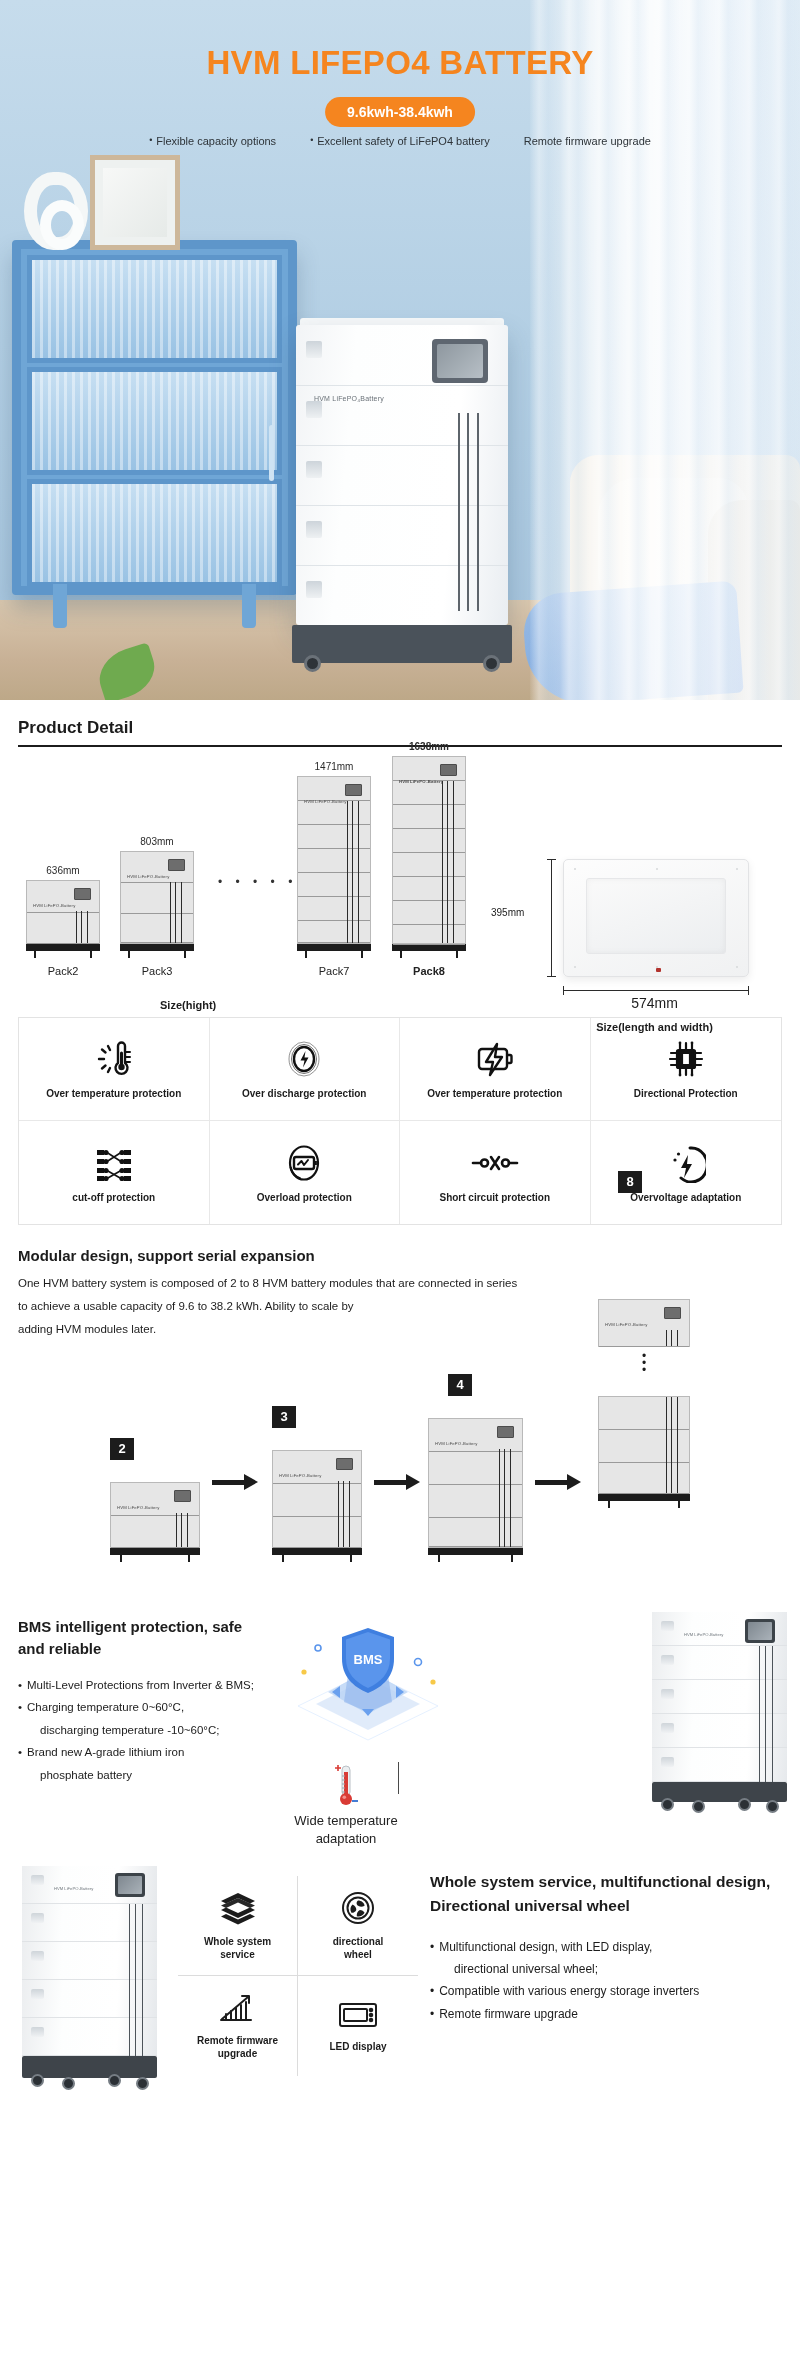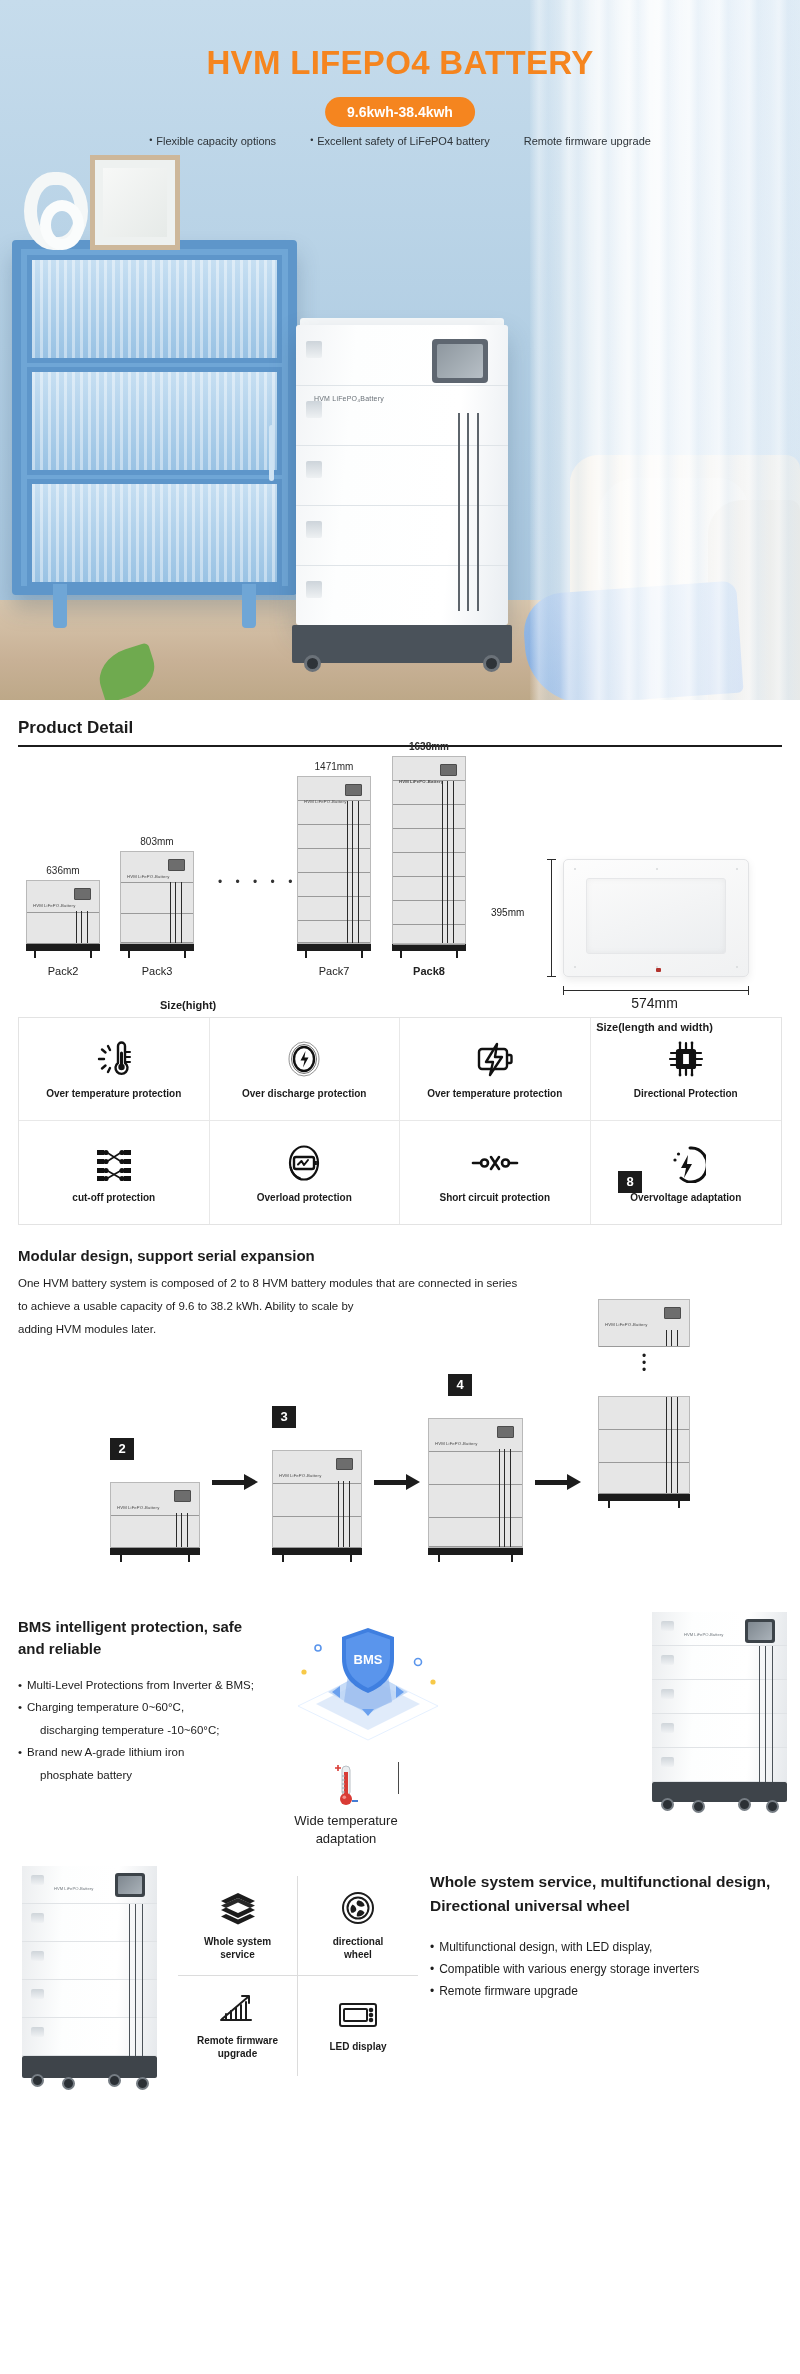--- a/index.html
+++ b/index.html
@@ -788,17 +788,17 @@
       </span>
       <div class="f4tx">
         <span>LED display</span>
       </div>
     </div>
   </div>
 
   <div class="bot-h">Whole system service, multifunctional design, Directional universal wheel</div>
   <ul class="bot-list">
     <li><span>Multifunctional design, with LED display,</span>
-      </li>
+      <span class="bot-sub">directional universal wheel;</span></li>
     <li>Compatible with various energy storage inverters</li>
     <li>Remote firmware upgrade</li>
   </ul>
 </div>
 
 </body></html>

